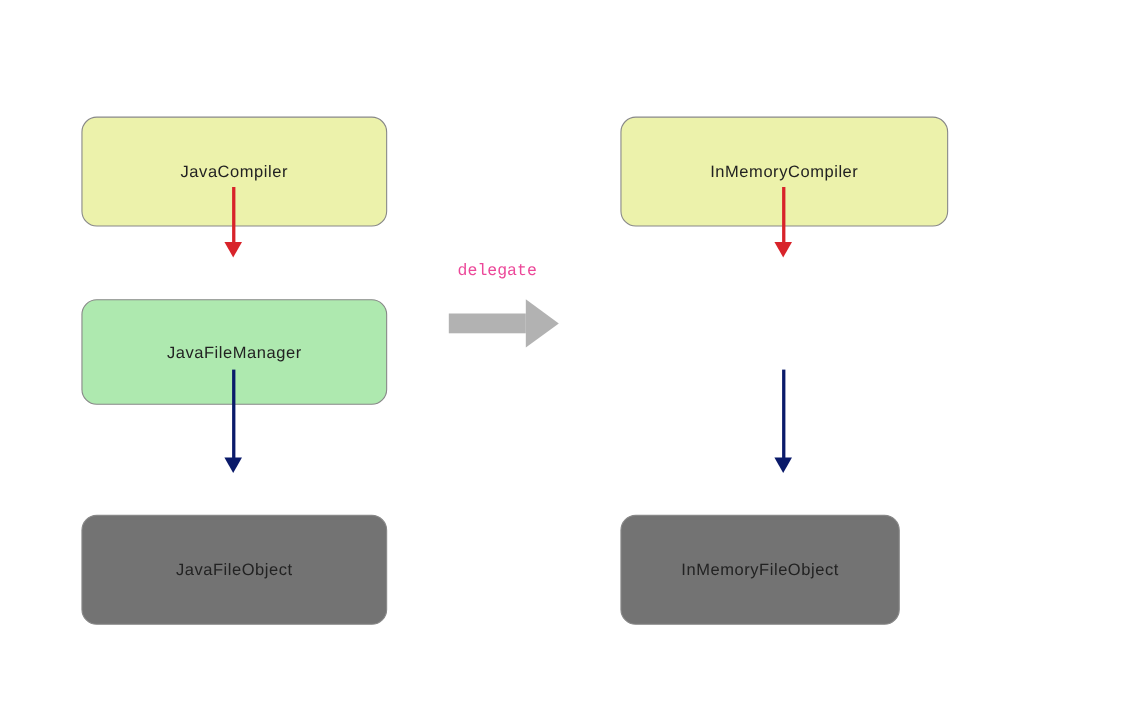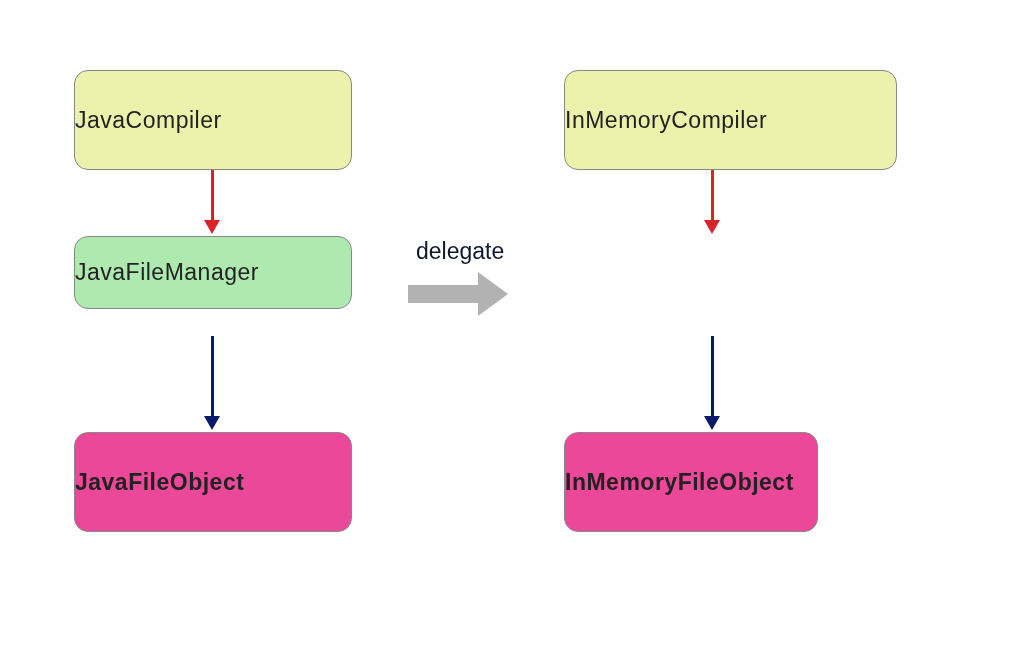--- a/index.html
+++ b/index.html
@@ -14,48 +14,51 @@
       position: relative;
       width: 100%;
       height: 100%;
     }
     .node {
       position: absolute;
       border-radius: 14px;
       border: 1.5px solid #888;
       display: flex;
       align-items: center;
-      font-size: 23px;
+      justify-content: center;
+      font-size: 15px;
       color: #222;
       letter-spacing: 0.5px;
+      margin-top: 36px;
     }
     .yellow { background: #ecf2ab; }
     .green  { background: #aee9af; }
-    .blue   { background: #ec4899; font-weight: bold; }
+    .blue   { background: #737373; }
     .arrow {
       position: absolute;
     }
     .vline {
       width: 0;
       border-left: 3px solid;
     }
     .arrowhead {
       position: absolute;
       width: 0; height: 0;
       border-left: 8px solid transparent;
       border-right: 8px solid transparent;
     }
     .red-line { border-color: #d8232a; }
     .red-head { border-top: 14px solid #d8232a; }
     .navy-line { border-color: #0a1a6a; }
     .navy-head { border-top: 14px solid #0a1a6a; }
     .delegate-label {
       position: absolute;
-      font-size: 23px;
-      color: #0f172a;
+      font-size: 15px;
+      color: #ec4899;
+      font-family: Liberation Mono, monospace;
     }
     .big-arrow {
       position: absolute;
       display: flex;
       align-items: center;
     }
     .big-arrow-shaft {
       height: 18px;
       background: #b2b2b2;
     }
@@ -73,34 +76,34 @@
 
   <div class="node yellow" style="left:74px; top:70px; width:278px; height:100px;">
     <span>JavaCompiler</span>
   </div>
 
   <div class="arrow" style="left:212px; top:170px; height:64px;">
     <div class="vline red-line" style="height:52px; margin-left:-1px;"></div>
     <div class="arrowhead red-head" style="left:-8px; top:50px;"></div>
   </div>
 
-  <div class="node green" style="left:74px; top:236px; width:278px; height:73px;">
+  <div class="node green" style="left:74px; top:236px; width:278px; height:96px;">
     <span>JavaFileManager</span>
   </div>
 
   <div class="arrow" style="left:212px; top:336px; height:94px;">
     <div class="vline navy-line" style="height:82px; margin-left:-1px;"></div>
     <div class="arrowhead navy-head" style="left:-8px; top:80px;"></div>
   </div>
 
   <div class="node blue" style="left:74px; top:432px; width:278px; height:100px;">
     <span>JavaFileObject</span>
   </div>
 
-  <div class="node yellow" style="left:564px; top:70px; width:333px; height:100px;">
+  <div class="node yellow" style="left:564px; top:70px; width:298px; height:100px;">
     <span>InMemoryCompiler</span>
   </div>
 
   <div class="arrow" style="left:712px; top:170px; height:64px;">
     <div class="vline red-line" style="height:52px; margin-left:-1px;"></div>
     <div class="arrowhead red-head" style="left:-8px; top:50px;"></div>
   </div>
 
 
   <div class="arrow" style="left:712px; top:336px; height:94px;">

